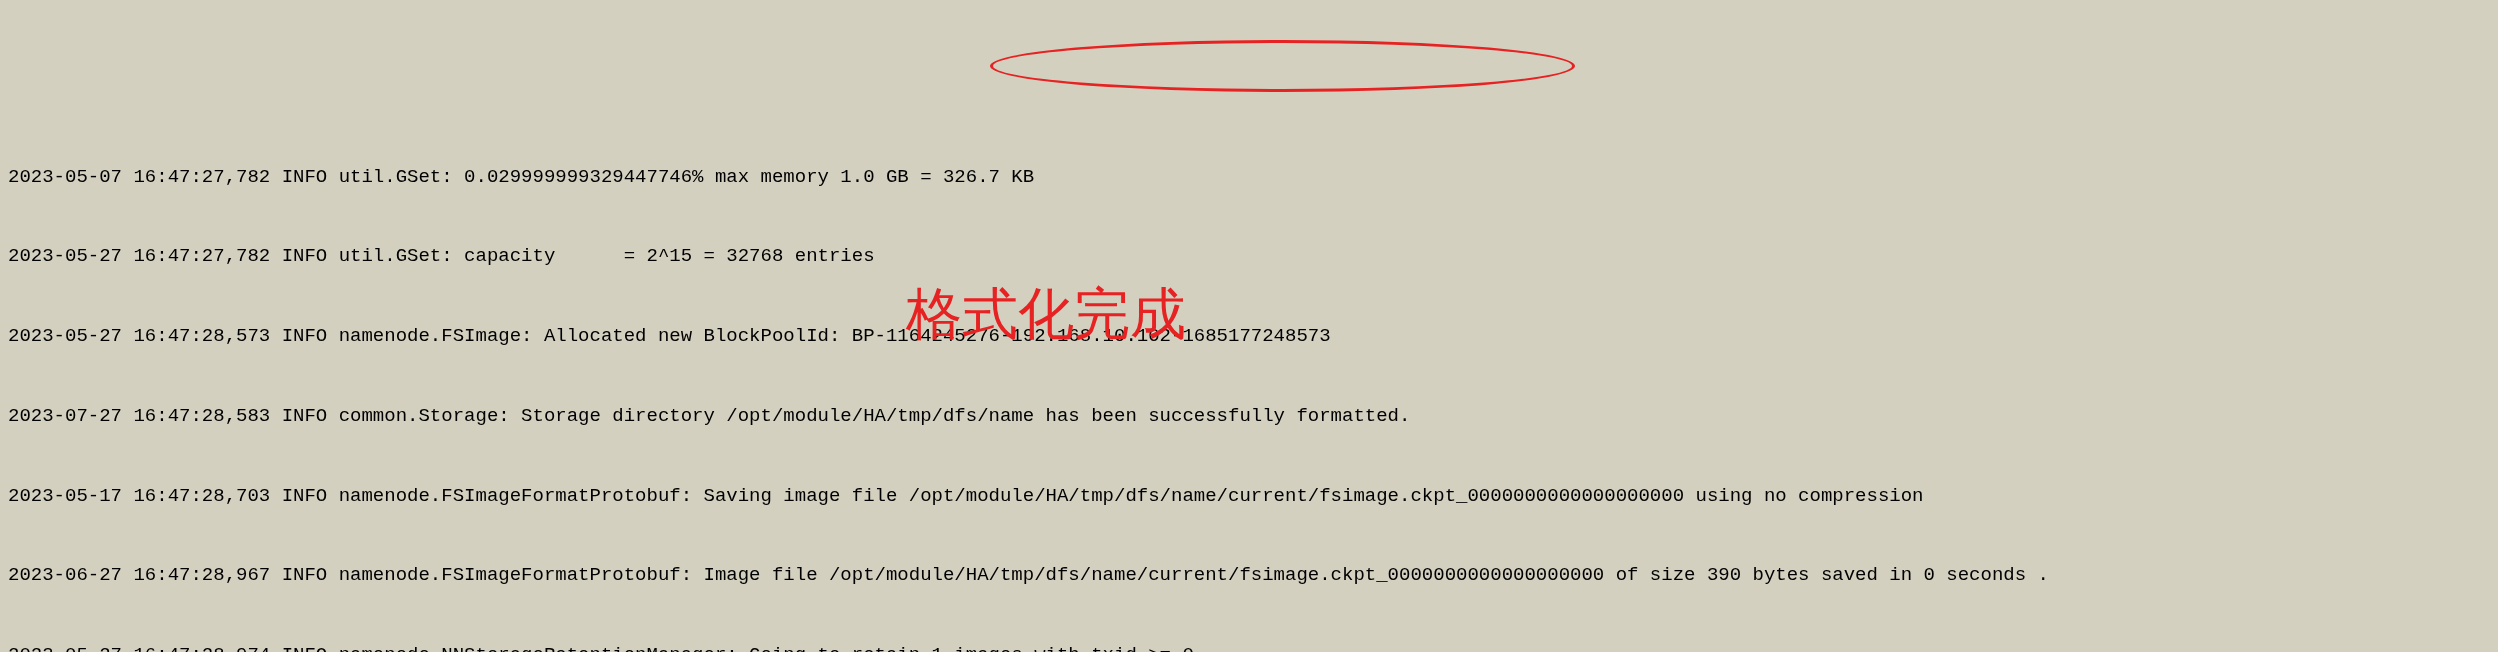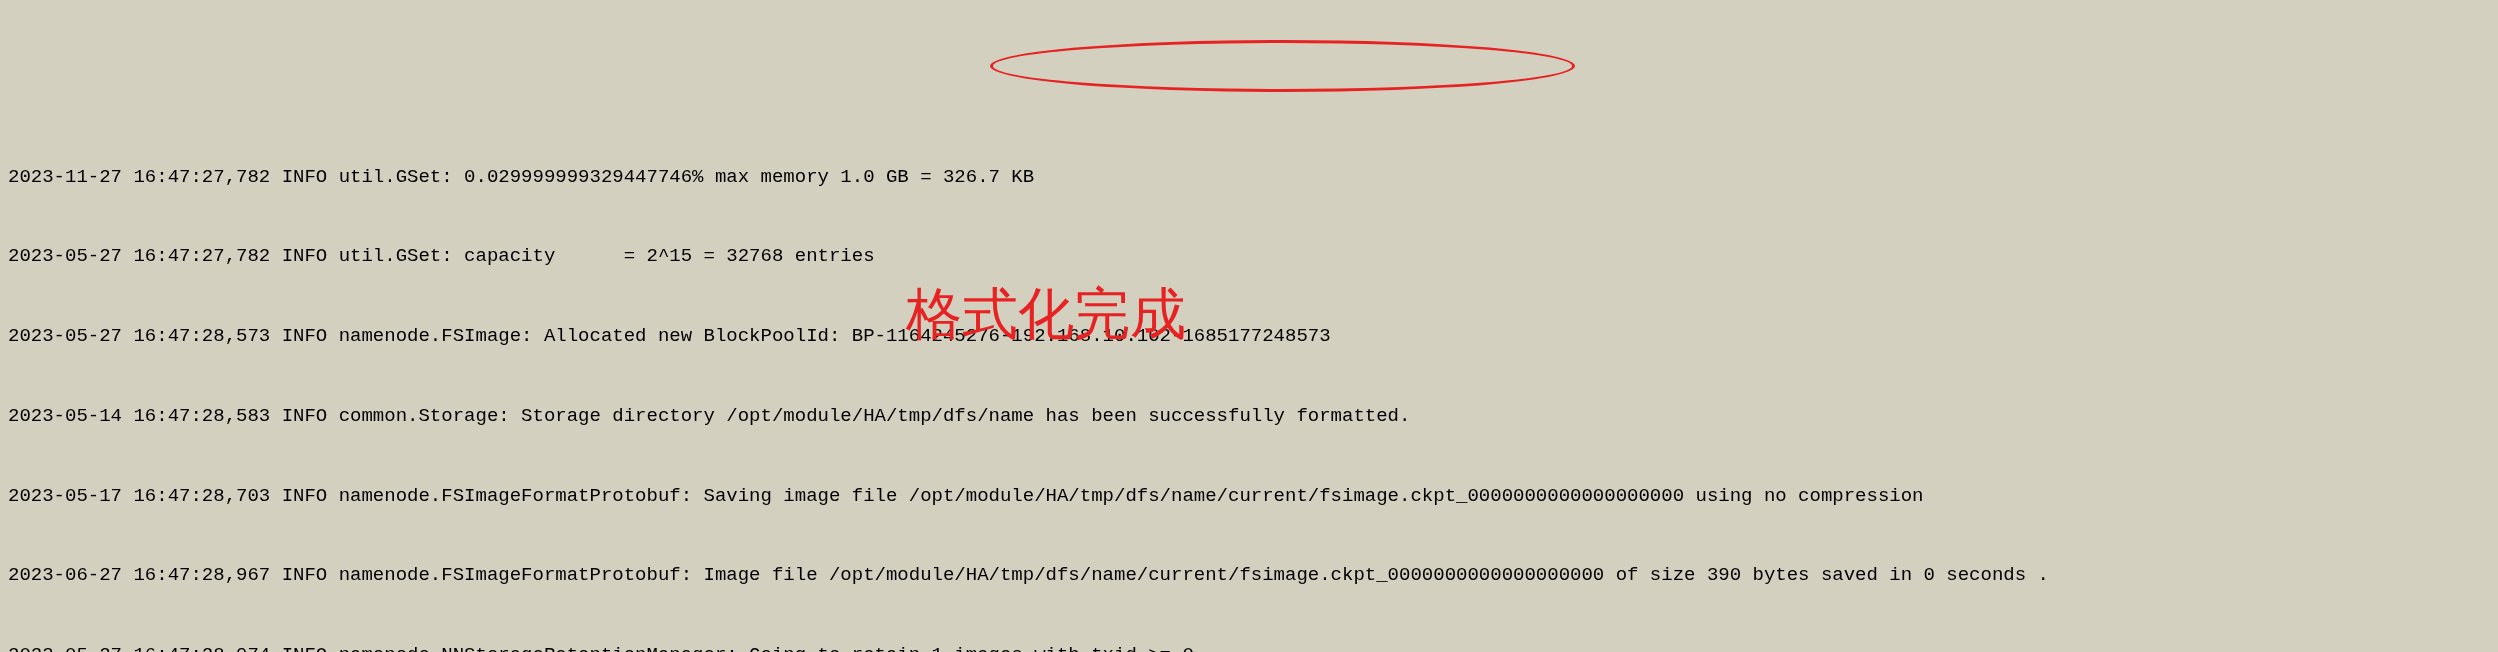--- a/index.html
+++ b/index.html
@@ -38,24 +38,24 @@
       pointer-events: none;
       white-space: nowrap;
     }
   </style>
 </head>
 <body>
 
 
 
 <div class="terminal-output">
-  <div>2023-11-27 16:47:27,782 INFO util.GSet: 0.029999999329447746% max memory 1.0 GB = 326.7 KB</div>
+  <div>2023-05-07 16:47:27,782 INFO util.GSet: 0.029999999329447746% max memory 1.0 GB = 326.7 KB</div>
   <div>2023-05-27 16:47:27,782 INFO util.GSet: capacity      = 2^15 = 32768 entries</div>
   <div>2023-05-27 16:47:28,573 INFO namenode.FSImage: Allocated new BlockPoolId: BP-1164245276-192.168.10.102-1685177248573</div>
-  <div>2023-05-14 16:47:28,583 INFO common.Storage: Storage directory /opt/module/HA/tmp/dfs/name has been successfully formatted.</div>
+  <div>2023-07-27 16:47:28,583 INFO common.Storage: Storage directory /opt/module/HA/tmp/dfs/name has been successfully formatted.</div>
   <div>2023-05-17 16:47:28,703 INFO namenode.FSImageFormatProtobuf: Saving image file /opt/module/HA/tmp/dfs/name/current/fsimage.ckpt_0000000000000000000 using no compression</div>
   <div>2023-06-27 16:47:28,967 INFO namenode.FSImageFormatProtobuf: Image file /opt/module/HA/tmp/dfs/name/current/fsimage.ckpt_0000000000000000000 of size 390 bytes saved in 0 seconds .</div>
   <div>2023-05-27 16:47:28,974 INFO namenode.NNStorageRetentionManager: Going to retain 1 images with txid &gt;= 0</div>
   
   
   
   
   
   
 </div>

